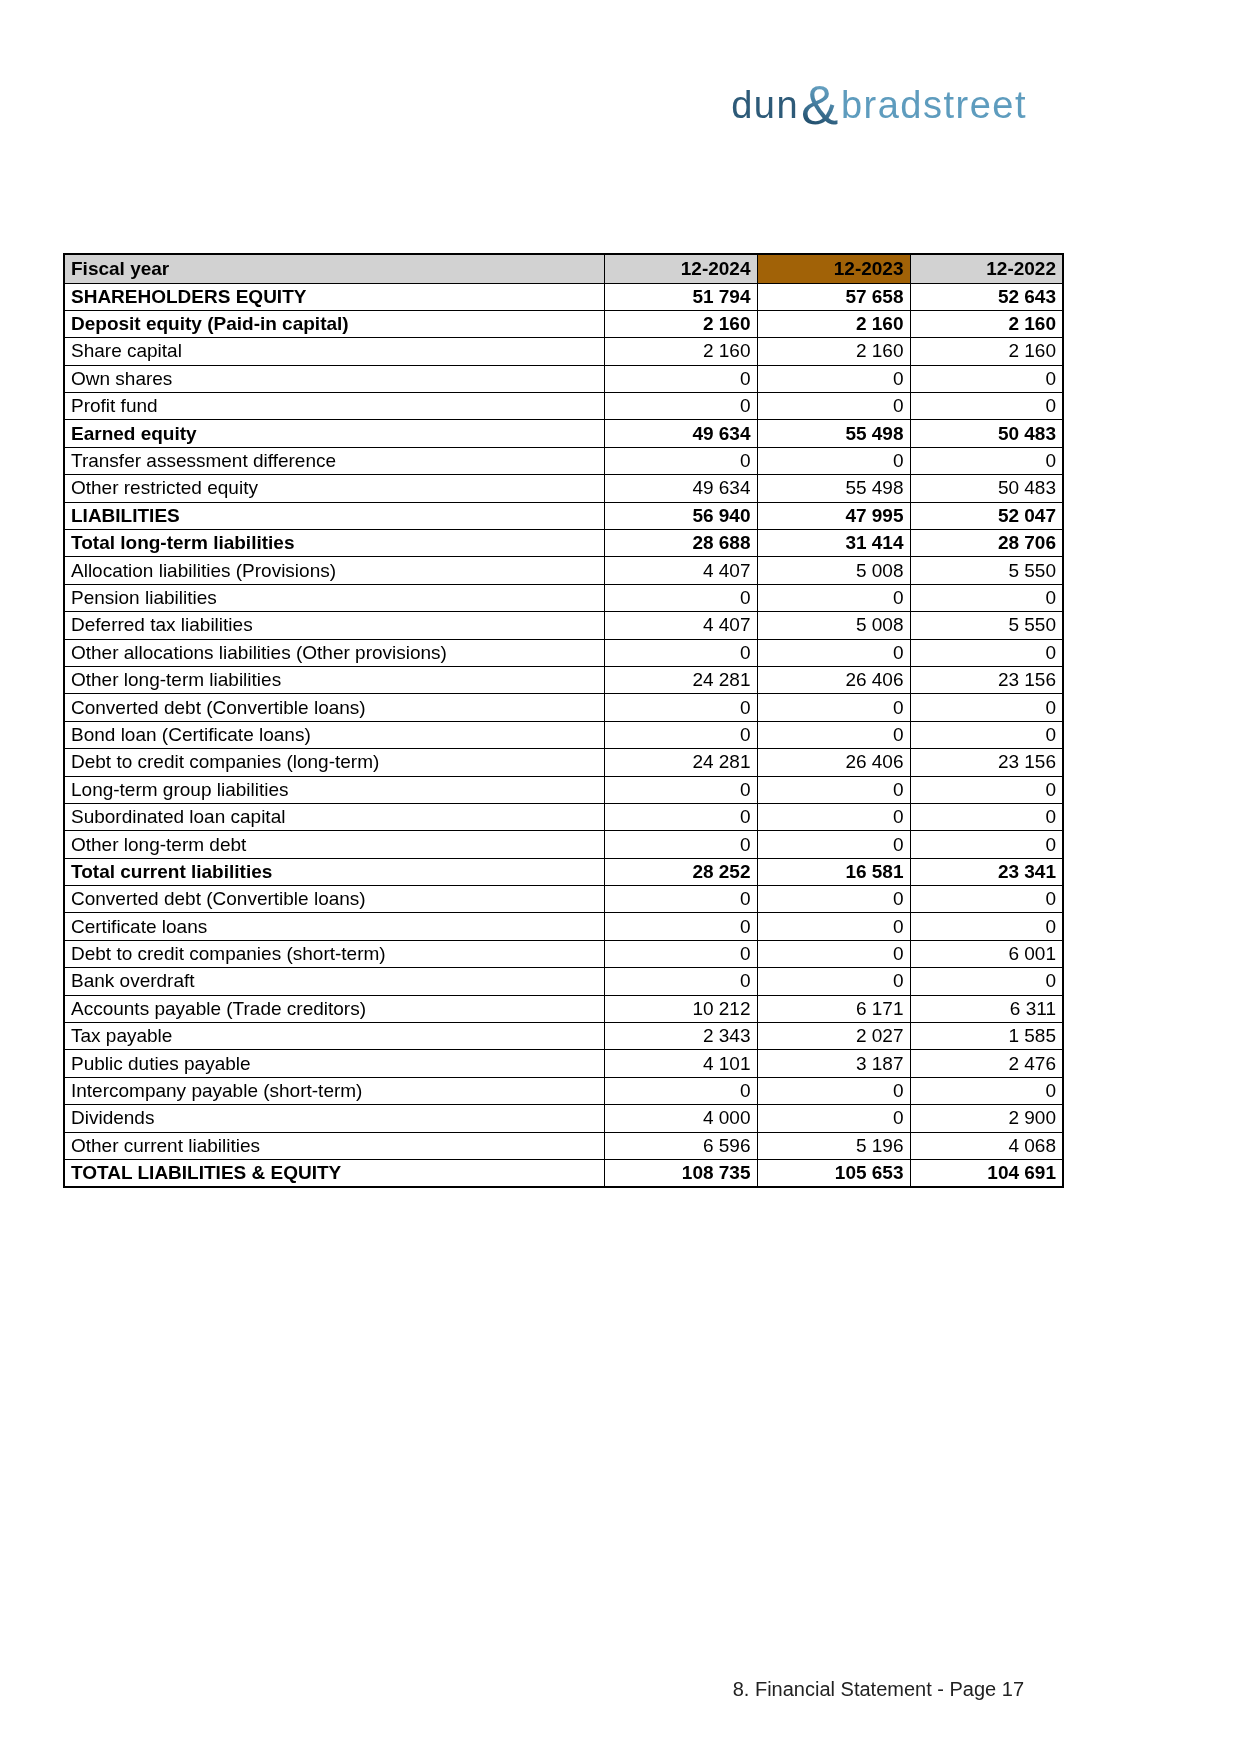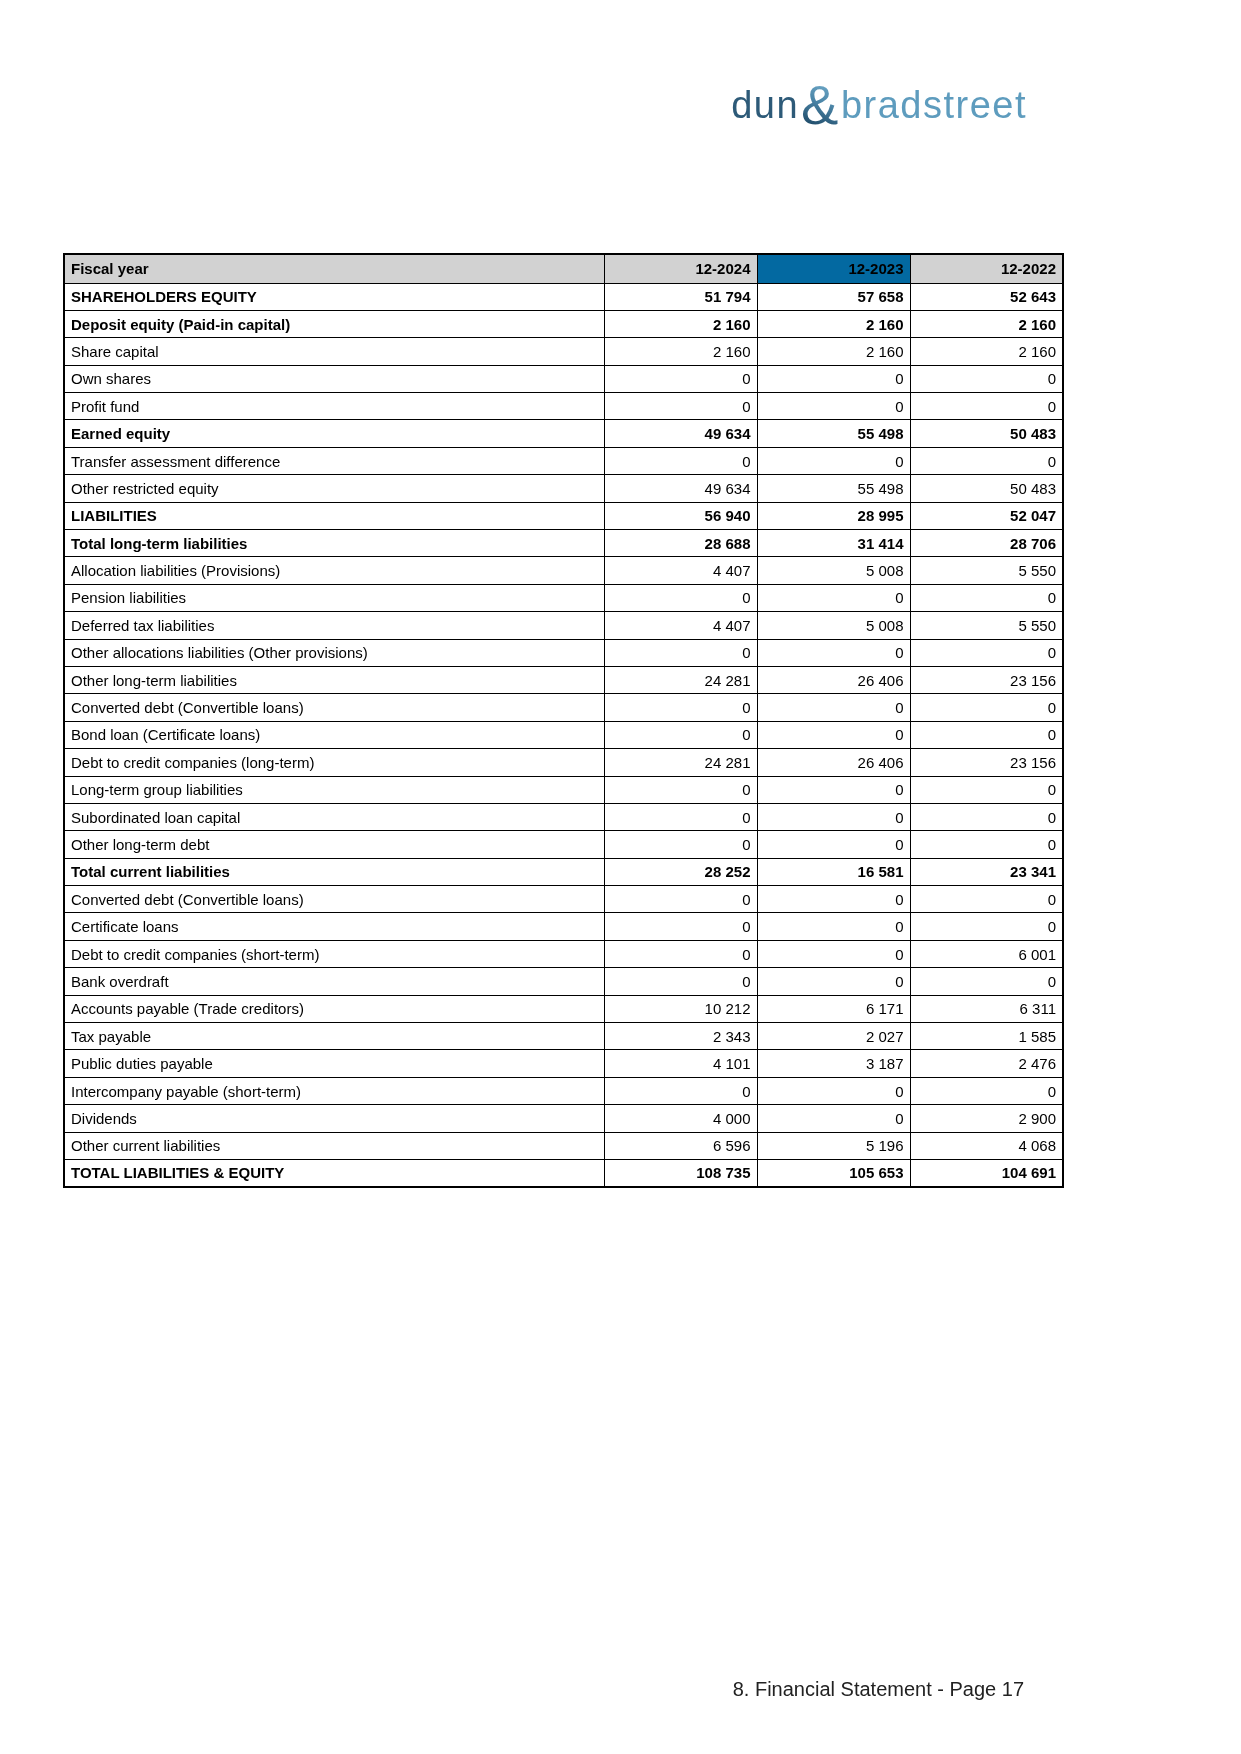--- a/index.html
+++ b/index.html
@@ -48,21 +48,21 @@
   .title-row h1 { font-size: 17px; font-weight: bold; color: #000; letter-spacing: 0.2px; }
   .figures-note { font-size: 15.5px; color: #111; }
 
   
   table.fin {
     position: absolute;
     top: 253px; left: 63px;
     width: 999px;
     border-collapse: collapse;
     table-layout: fixed;
-    font-size: 15px;
+    font-size: 19px;
     color: #000;
     border: 2px solid #000;
   }
   table.fin th, table.fin td {
     border: 1.5px solid #000;
     height: 27.4px;
     padding: 0 6px;
     overflow: hidden;
     white-space: nowrap;
     vertical-align: middle;
@@ -102,21 +102,21 @@
     <colgroup>
       <col class="c-label">
         <col class="c-num">
         <col class="c-num">
         <col class="c-num">
     </colgroup>
     <thead>
       <tr>
         <th class="lbl" style="background: rgb(210, 210, 210);">Fiscal year</th>
         <th class="num" style="background: rgb(210, 210, 210);">12-2024</th>
-        <th class="num" style="background: #0369a1;">12-2023</th>
+        <th class="num" style="background: #a16207;">12-2023</th>
         <th class="num" style="background: rgb(210, 210, 210);">12-2022</th>
       </tr>
     </thead>
     <tbody id="table-body">
         <tr class="bold">
           <td class="lbl">SHAREHOLDERS EQUITY</td>
           <td class="num">51 794</td>
           <td class="num">57 658</td>
           <td class="num">52 643</td>
         </tr>
@@ -158,21 +158,21 @@
         </tr>
         <tr>
           <td class="lbl">Other restricted equity</td>
           <td class="num">49 634</td>
           <td class="num">55 498</td>
           <td class="num">50 483</td>
         </tr>
         <tr class="bold">
           <td class="lbl">LIABILITIES</td>
           <td class="num">56 940</td>
-          <td class="num">28 995</td>
+          <td class="num">47 995</td>
           <td class="num">52 047</td>
         </tr>
         <tr class="bold">
           <td class="lbl">Total long-term liabilities</td>
           <td class="num">28 688</td>
           <td class="num">31 414</td>
           <td class="num">28 706</td>
         </tr>
         <tr>
           <td class="lbl">Allocation liabilities (Provisions)</td>

